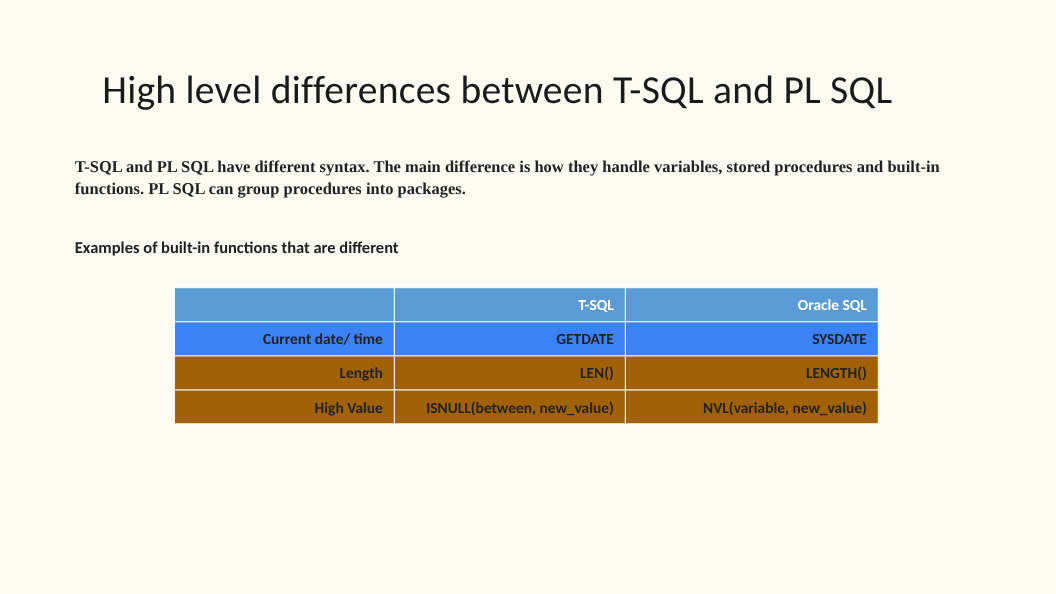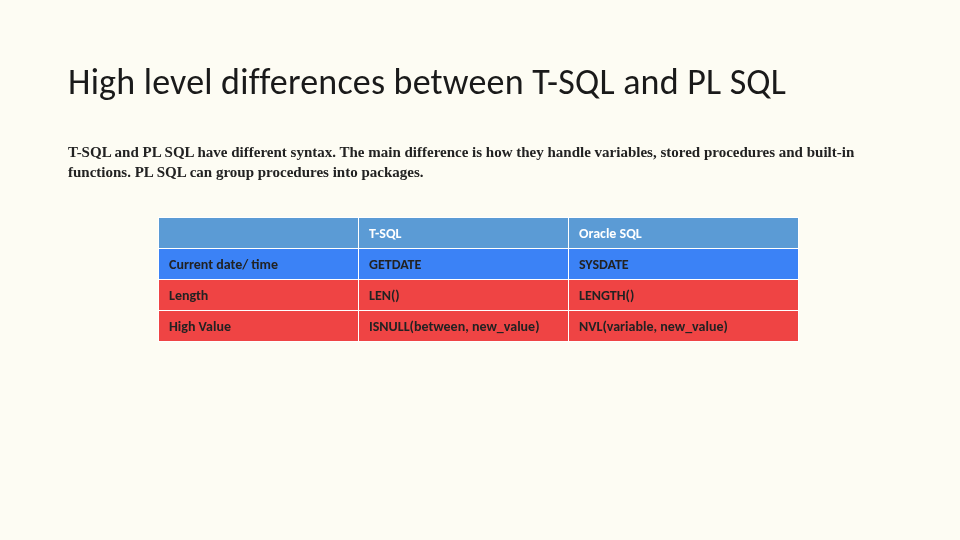--- a/index.html
+++ b/index.html
@@ -12,20 +12,21 @@
   }
   .slide {
     padding: 60px 68px 0 68px;
   }
   .title {
     font-size: 36px;
     font-weight: 400;
     color: #1a1a1a;
     margin-bottom: 38px;
     letter-spacing: 0.2px;
+    margin-left: 25px;
   }
   .intro {
     font-size: 15px;
     font-weight: 600;
     line-height: 1.35;
     margin-bottom: 34px;
     max-width: 800px;
     font-family: Liberation Serif, serif;
   }
   .subhead {
@@ -41,47 +42,48 @@
     border-collapse: collapse;
     width: 100%;
     table-layout: fixed;
   }
   col.c0 { width: 200px; }
   col.c1 { width: 210px; }
   col.c2 { width: 230px; }
   th, td {
     border: 1px solid #fff;
     padding: 7px 10px 6px 10px;
-    text-align: left;
+    text-align: right;
     font-size: 14px;
     vertical-align: top;
   }
   th {
     background: #5b9bd5;
     color: #fff;
     font-weight: 700;
   }
   th.blank {
     background: #5b9bd5;
   }
   td {
     font-weight: 600;
   }
   tr.band-a td { background: #3b82f6; }
-  tr.band-b td { background: #ef4444; }
+  tr.band-b td { background: #a16207; }
 </style>
 </head>
 <body>
 
 <div class="slide">
 
   <h1 class="title">High level differences between T-SQL and PL SQL</h1>
 
   <p class="intro">T-SQL and PL SQL have different syntax. The main difference is how they handle variables, stored procedures and built-in functions. PL SQL can group procedures into packages.</p>
 
+  <p class="subhead">Examples of built-in functions that are different</p>
 
   <div class="tbl-wrap">
     <table>
       <colgroup>
         <col class="c0">
           <col class="c1">
           <col class="c2">
       </colgroup>
       <thead>
         <tr>

